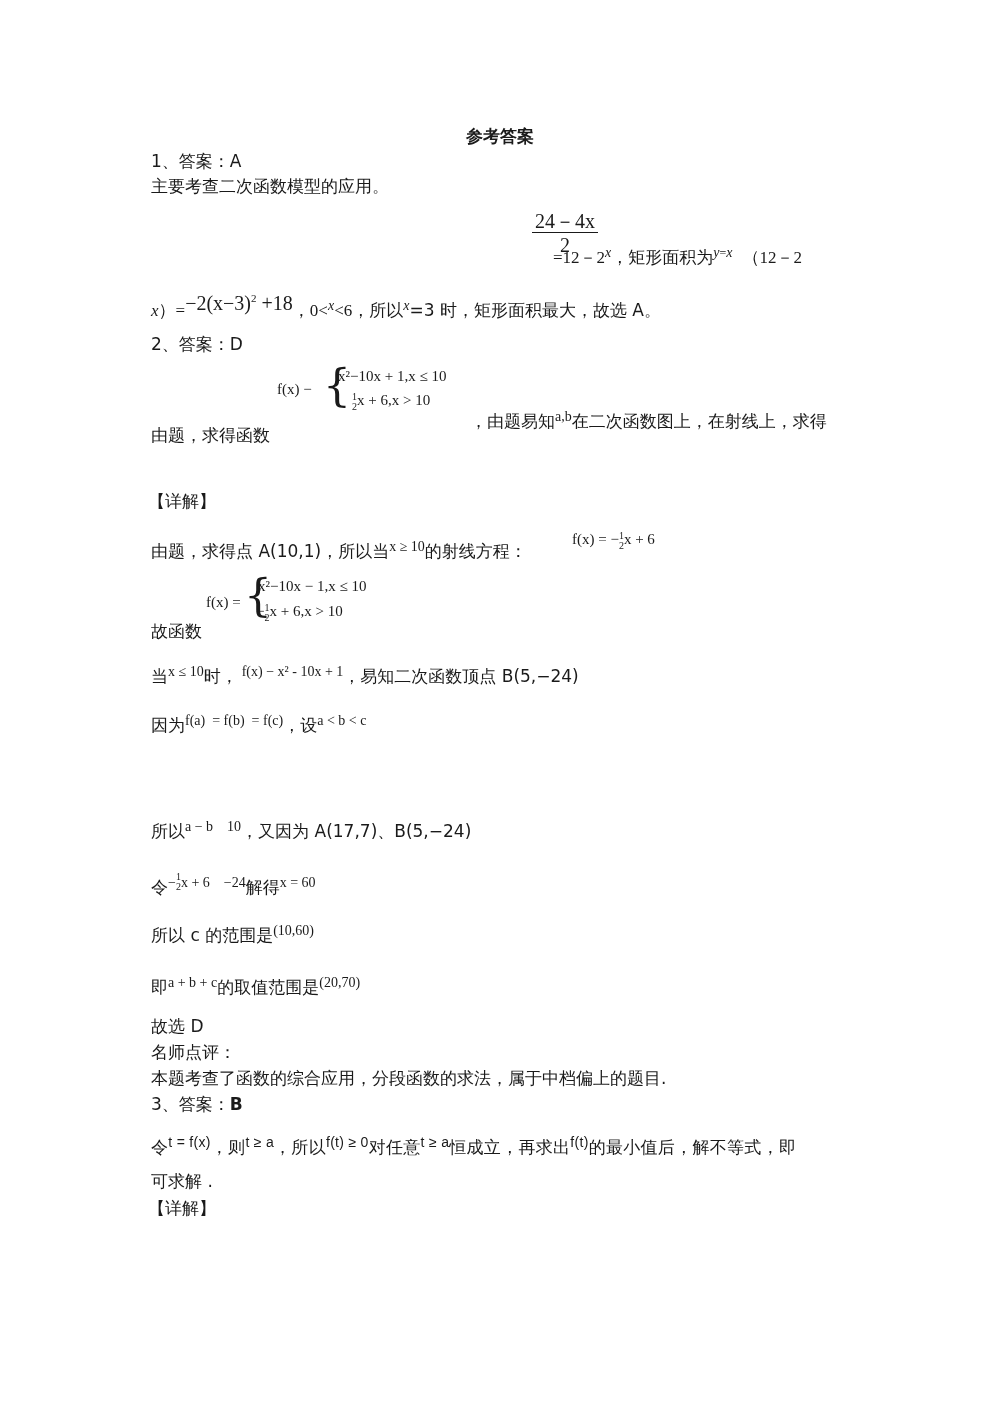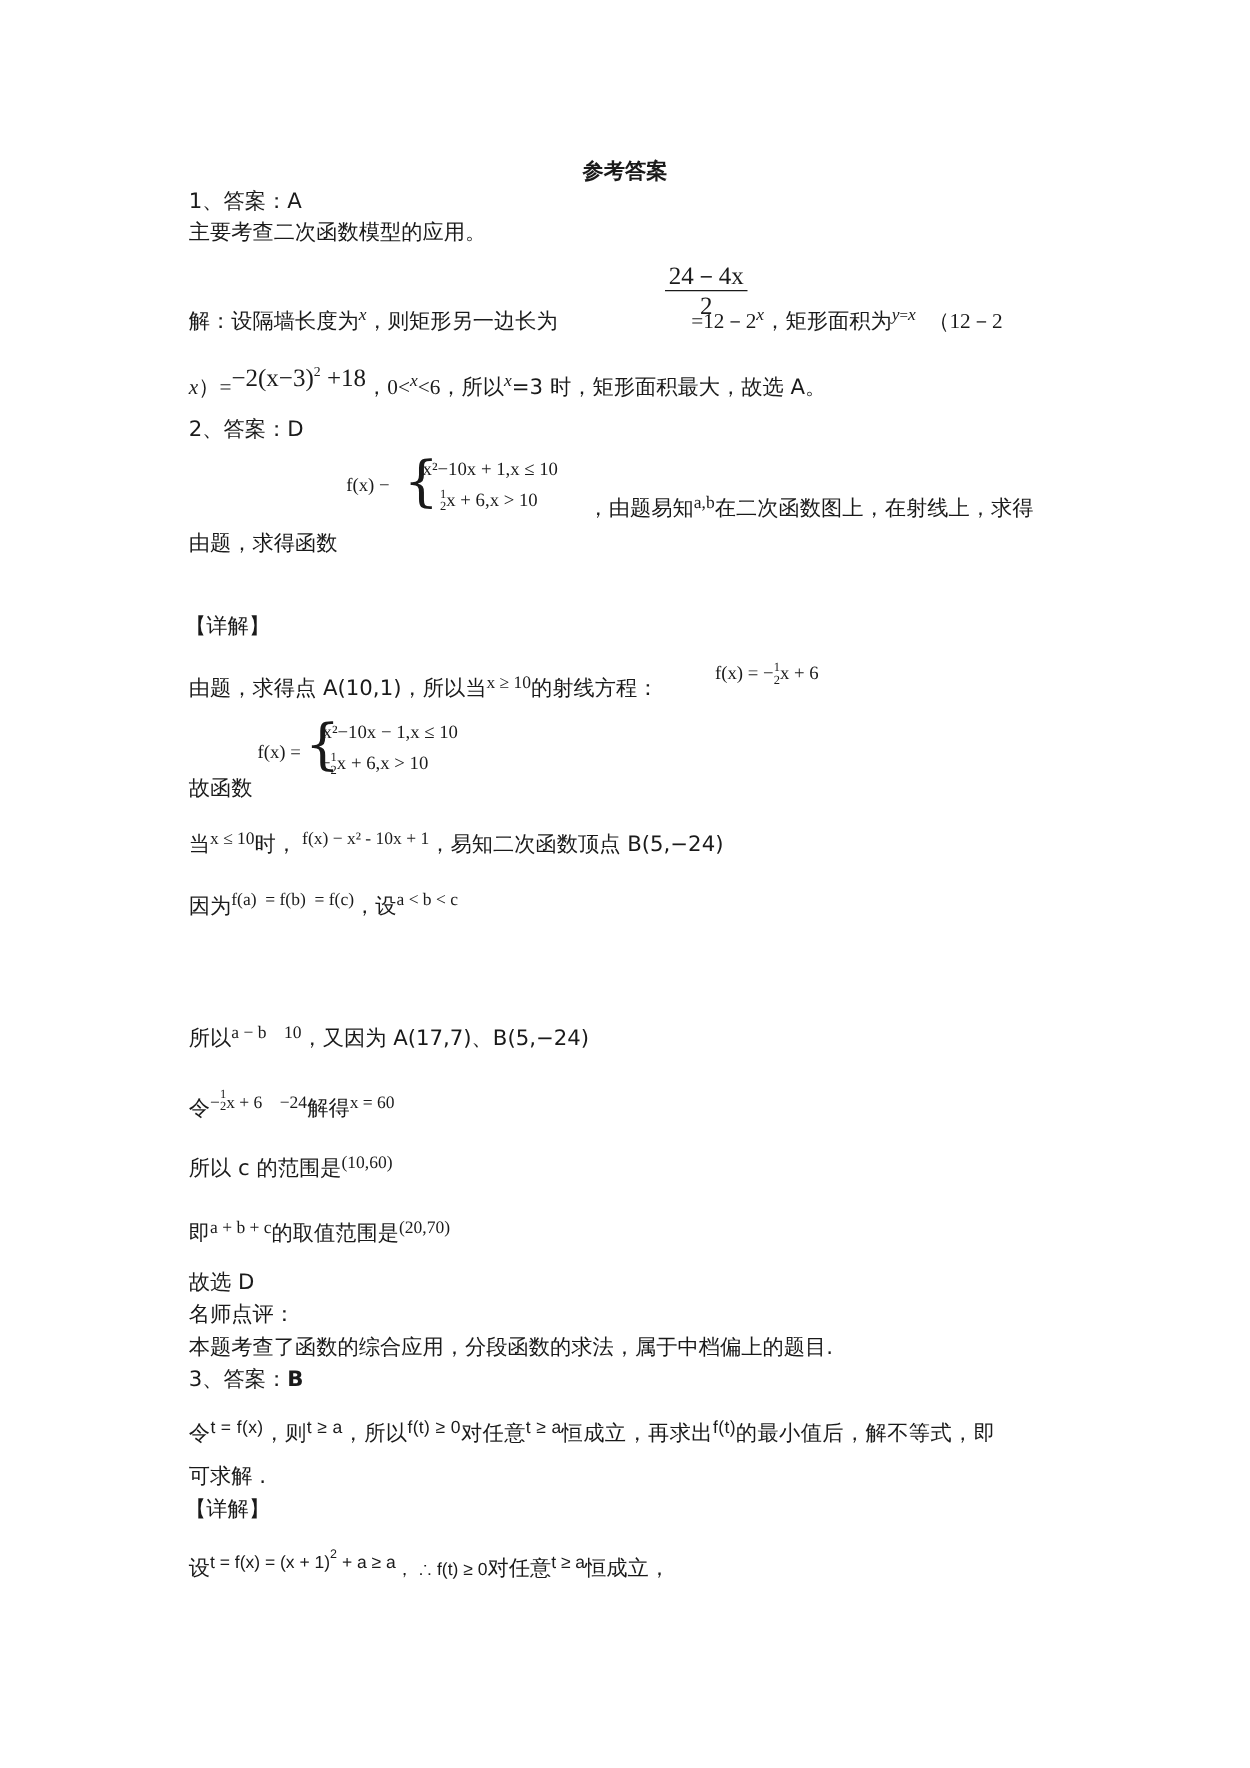--- a/index.html
+++ b/index.html
@@ -29,44 +29,41 @@
   <div class="title">参考答案</div>
 
   <div class="ln" style="top:150px">1、答案：A</div>
   <div class="ln" style="top:175px">主要考查二次函数模型的应用。</div>
 
   <div class="frac" style="left:486px; top:210px;margin-left:46px;">
     <div class="num">24－4x</div>
     <div class="den">2</div>
   </div>
 
-  <div class="ln" style="top:246px">
-    <span>解：设隔墙长度为</span><span class="mi sup">x</span><span>，则矩形另一边长为</span>
-  </div>
   <div class="ln" style="top:246px; left:553px">
     <span class="m">=12－2</span><span class="mi sup">x</span><span>，矩形面积为</span><span class="mi sup">y</span><span class="m sup" style="font-size:12px">=</span><span class="mi sup">x</span><span class="m" style="margin-left:10px">（12－2</span>
   </div>
 
   <div class="ln" style="top:298px">
     <span class="mi">x</span><span class="m">）=</span><span class="m sup" style="font-size:20px">−2(x−3)</span><span class="m" style="font-size:11px; position:relative; top:-14px">2</span><span class="m sup" style="font-size:20px"> +18</span><span class="m">，0&lt;</span><span class="mi sup">x</span><span class="m">&lt;6，所以</span><span class="mi sup">x</span><span>=3 时，矩形面积最大，故选 A。</span>
   </div>
 
   <div class="ln" style="top:333px">2、答案：D</div>
 
   <div class="pw" style="left:277px; top:380px">f(x) −</div>
   <div class="brace" style="left:323px; top:362px; font-size:44px; line-height:48px;">{</div>
   <div class="pw" style="left:338px; top:367px">x²−10x + 1,x ≤ 10</div>
   <div class="pw" style="left:352px; top:391px">
     <span class="smallfrac"><span style="display:block">1</span><span style="display:block">2</span></span><span>x + 6,x &gt; 10</span>
   </div>
 
   <div class="ln" style="top:424px">
     <span>由题，求得函数</span>
   </div>
-  <div class="ln" style="top:396px; left:470px">
+  <div class="ln" style="top:410px; left:470px">
     <span>，由题易知</span><span class="m sup">a,b</span><span>在二次函数图上，在射线上，求得</span>
   </div>
 
 
   <div class="ln" style="top:490px; left:148px">【详解】</div>
 
   <div class="ln" style="top:540px">
     <span>由题，求得点 A(10,1)，所以当</span><span class="m sup">x ≥ 10</span><span>的射线方程：</span>
   </div>
   <div class="pw" style="left:572px; top:530px">
@@ -113,17 +110,14 @@
   <div class="ln" style="top:1093px">
     <span>3、答案：</span><span class="bold">B</span>
   </div>
 
   <div class="ln" style="top:1136px; letter-spacing:0.3px">
     <span>令</span><span class="ms sup">t = f(x)</span><span>，则</span><span class="ms sup">t ≥ a</span><span>，所以</span><span class="ms sup">f(t) ≥ 0</span><span>对任意</span><span class="ms sup">t ≥ a</span><span>恒成立，再求出</span><span class="ms sup">f(t)</span><span>的最小值后，解不等式，即</span>
   </div>
   <div class="ln" style="top:1170px">可求解 .</div>
   <div class="ln" style="top:1197px; left:148px">【详解】</div>
 
-  <div class="ln" style="top:1244px">
-    <span>设</span><span class="ms sup">t = f(x) = (x + 1)</span><span class="ms" style="font-size:10px; position:relative; top:-14px">2</span><span class="ms sup"> + a ≥ a</span><span class="ms">，  ∴ f(t) ≥ 0</span><span>对任意</span><span class="ms sup">t ≥ a</span><span>恒成立，</span>
-  </div>
 
 </div>
 
 </body></html>

